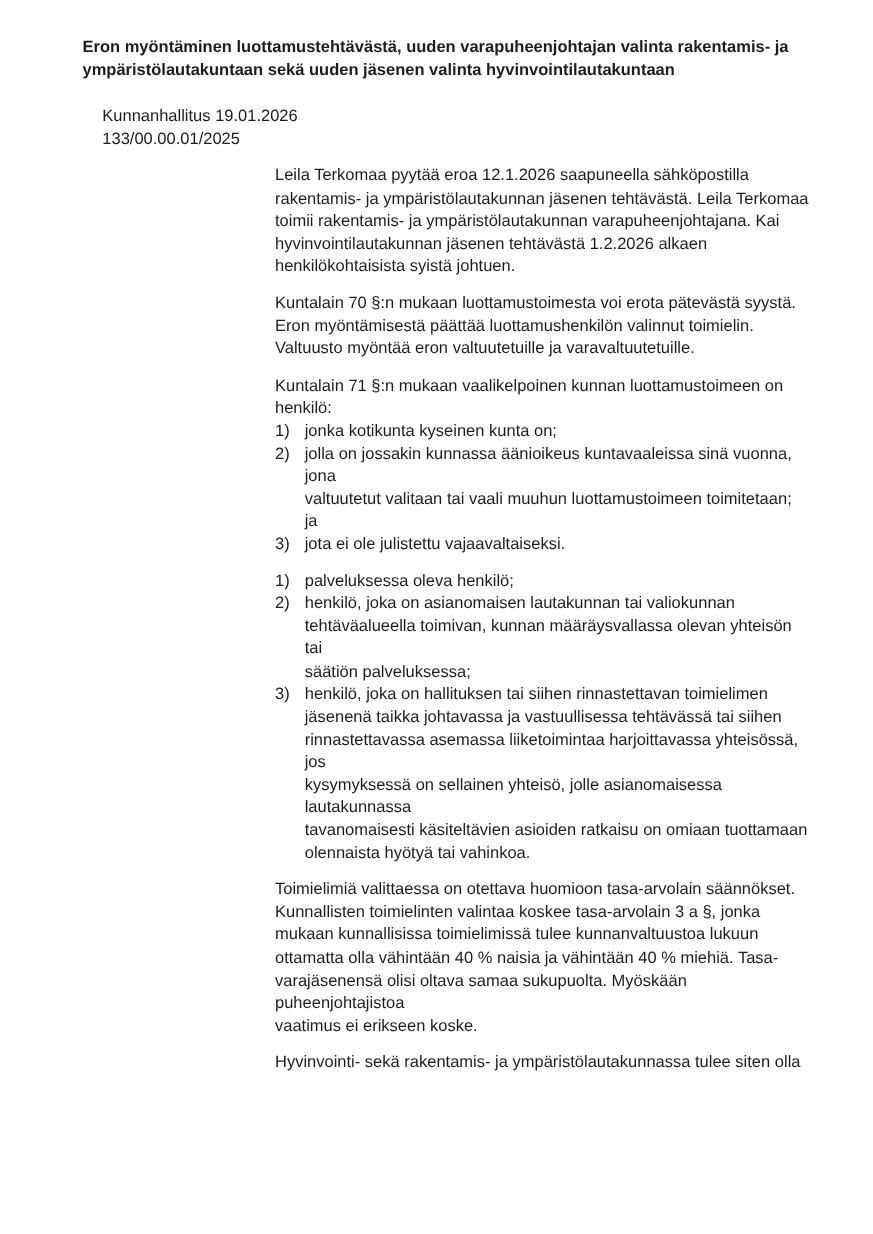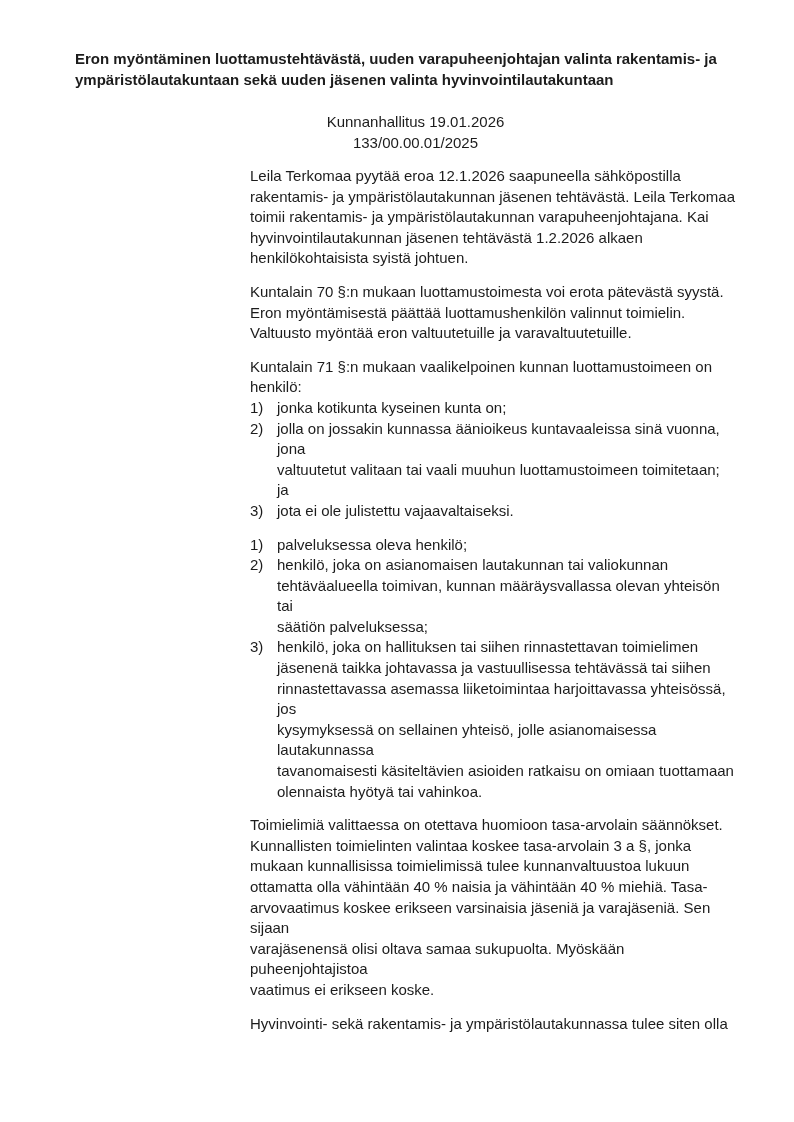--- a/index.html
+++ b/index.html
@@ -6,36 +6,35 @@
     margin: 0;
     padding: 0;
     background: #ffffff;
   }
   .page {
     position: relative;
     width: 794px;
     height: 1122px;
     background: #ffffff;
     box-sizing: border-box;
-    padding: 48px 56px 0 75px;
+    padding: 32px 56px 0 75px;
     font-family: "Liberation Sans", sans-serif;
     color: #1c1c1c;
     overflow: hidden;
   }
   .doc-title {
     font-weight: bold;
     font-size: 15px;
     line-height: 21px;
     margin: 0 0 21px 0;
   }
   .doc-meta {
     font-size: 15px;
     line-height: 21px;
     margin: 0 0 13px 18px;
-    text-align: center;
   }
   .doc-body {
     margin-left: 175px;
     width: 488px;
     font-size: 15px;
     line-height: 20.6px;
   }
   .para { margin: 0 0 13px 0; }
   .para.tight { margin-bottom: 0; }
   .list { margin: 0 0 13px 0; }
@@ -120,21 +119,20 @@
             <div class="line">tavanomaisesti käsiteltävien asioiden ratkaisu on omiaan tuottamaan</div>
             <div class="line">olennaista hyötyä tai vahinkoa.</div>
           </div>
         </div>
       </div>
       <div class="para">
         <div class="line">Toimielimiä valittaessa on otettava huomioon tasa-arvolain säännökset.</div>
         <div class="line">Kunnallisten toimielinten valintaa koskee tasa-arvolain 3 a §, jonka</div>
         <div class="line">mukaan kunnallisissa toimielimissä tulee kunnanvaltuustoa lukuun</div>
         <div class="line">ottamatta olla vähintään 40 % naisia ja vähintään 40 % miehiä. Tasa-</div>
-        <div class="line">arvovaatimus koskee erikseen varsinaisia jäseniä ja varajäseniä. Sen sijaan</div>
         <div class="line">varajäsenensä olisi oltava samaa sukupuolta. Myöskään puheenjohtajistoa</div>
         <div class="line">vaatimus ei erikseen koske.</div>
       </div>
       <div class="para">
         <div class="line">Hyvinvointi- sekä rakentamis- ja ympäristölautakunnassa tulee siten olla</div>
       </div>
     </div>
 </div>
 
 </body></html>

